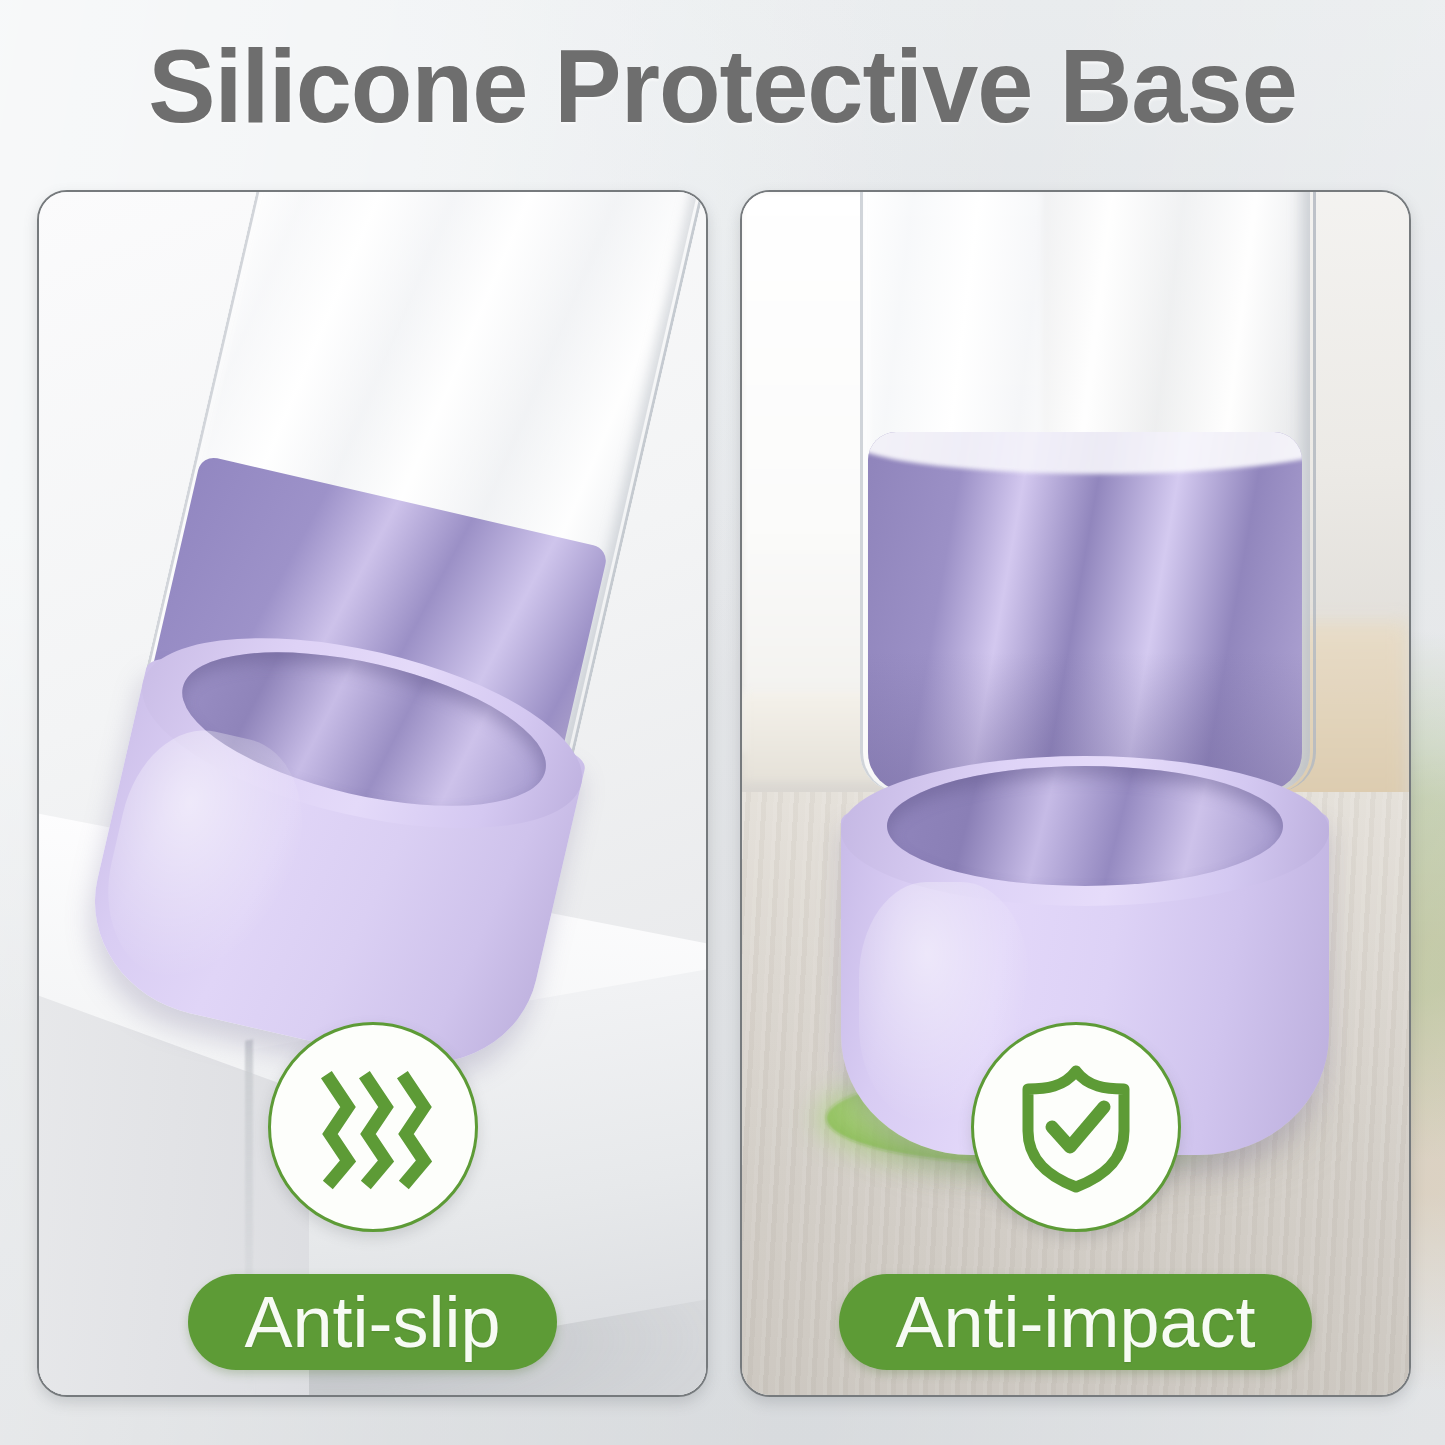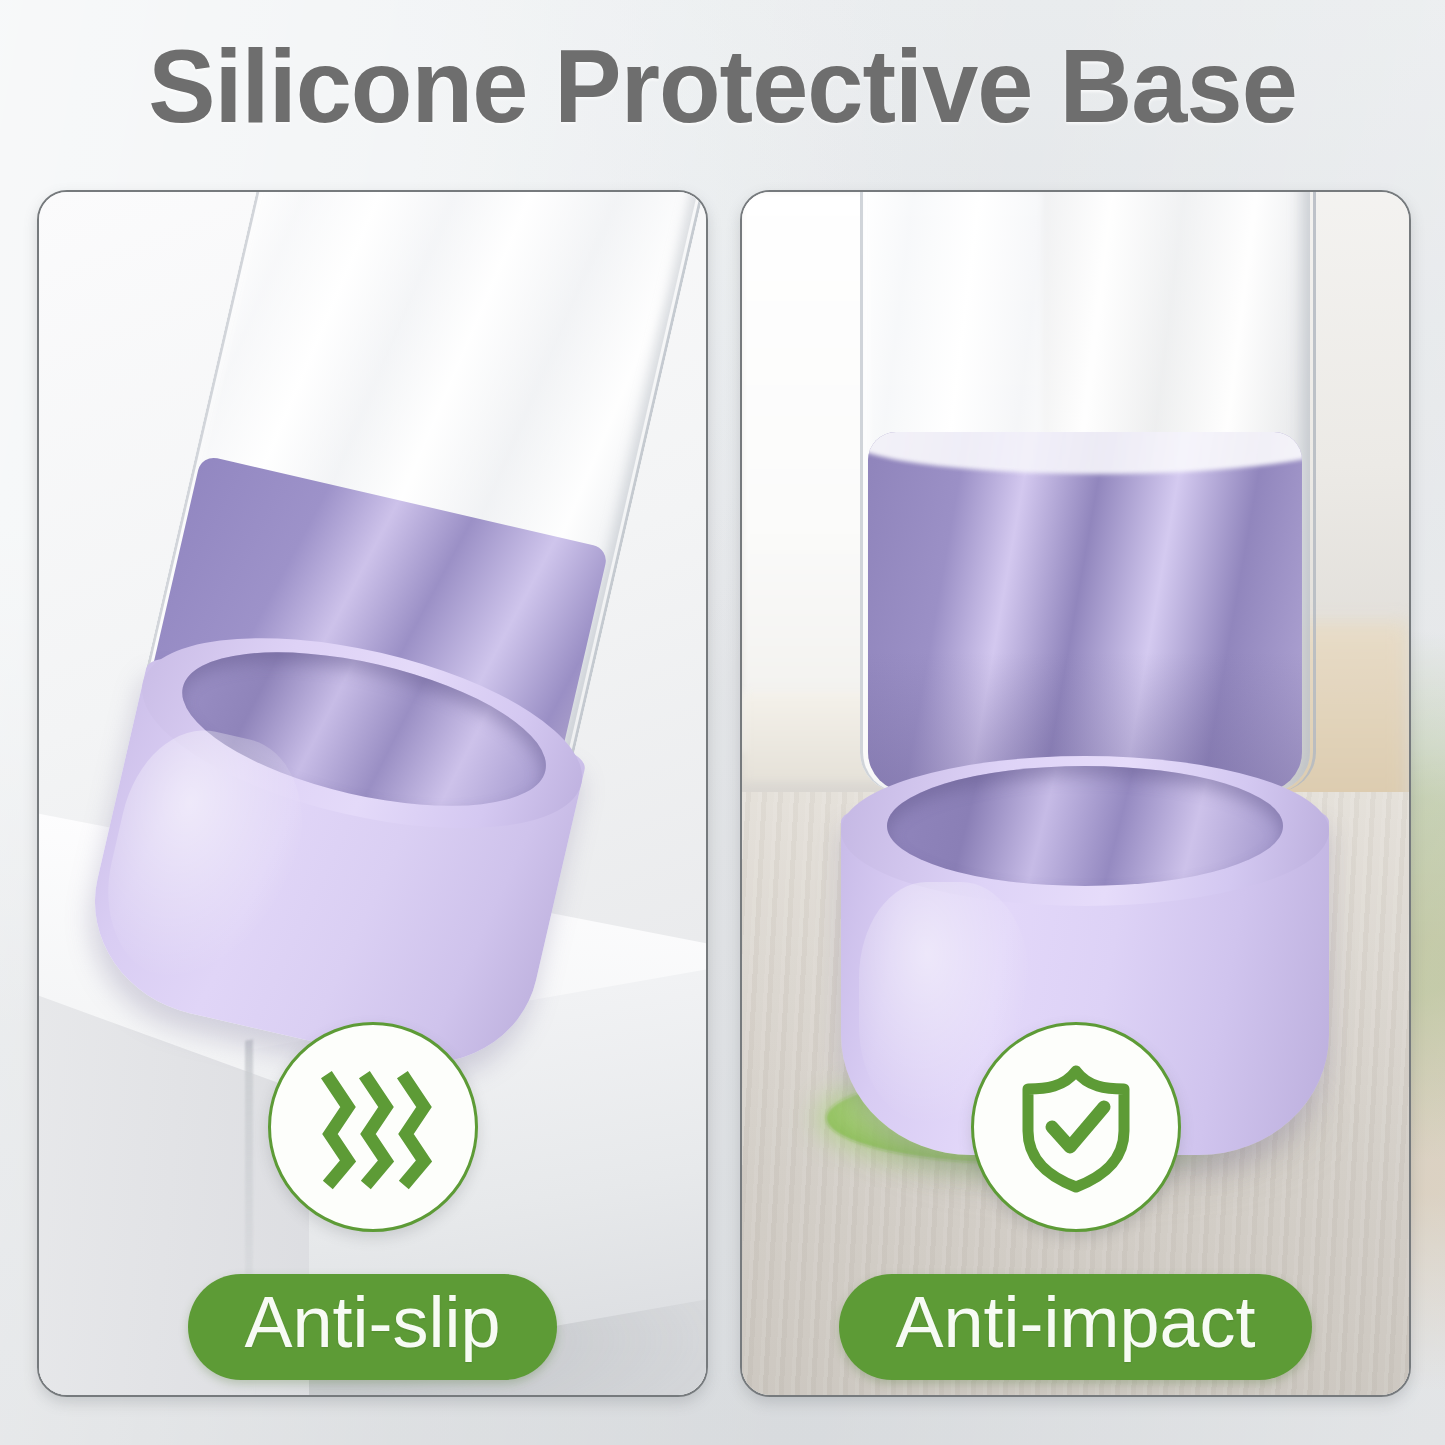--- a/index.html
+++ b/index.html
@@ -213,21 +213,21 @@
   .badge-wrap{position:absolute;left:0;right:0;display:flex;flex-direction:column;align-items:center;}
   .icon-circle{
     width:204px;height:204px;border-radius:50%;
     background:#fdfefb;border:3px solid #5d9b36;
     display:flex;align-items:center;justify-content:center;
     box-shadow:0 6px 14px rgba(90,95,100,.20);
   }
   .pill{
     margin-top:42px;background:#5d9b36;border-radius:60px;
     color:#f7fbf4;font-size:72px;font-weight:normal;
-    padding:10px 56px 18px;line-height:1.08;white-space:nowrap;
+    padding:10px 56px 8px;line-height:1.08;white-space:nowrap;
     box-shadow:0 4px 10px rgba(80,120,50,.28);
     text-shadow:0 1px 2px rgba(0,0,0,.10);
   }
 </style>
 </head>
 <body>
 
 <div class="stage">
 
   <div class="bg"></div>

